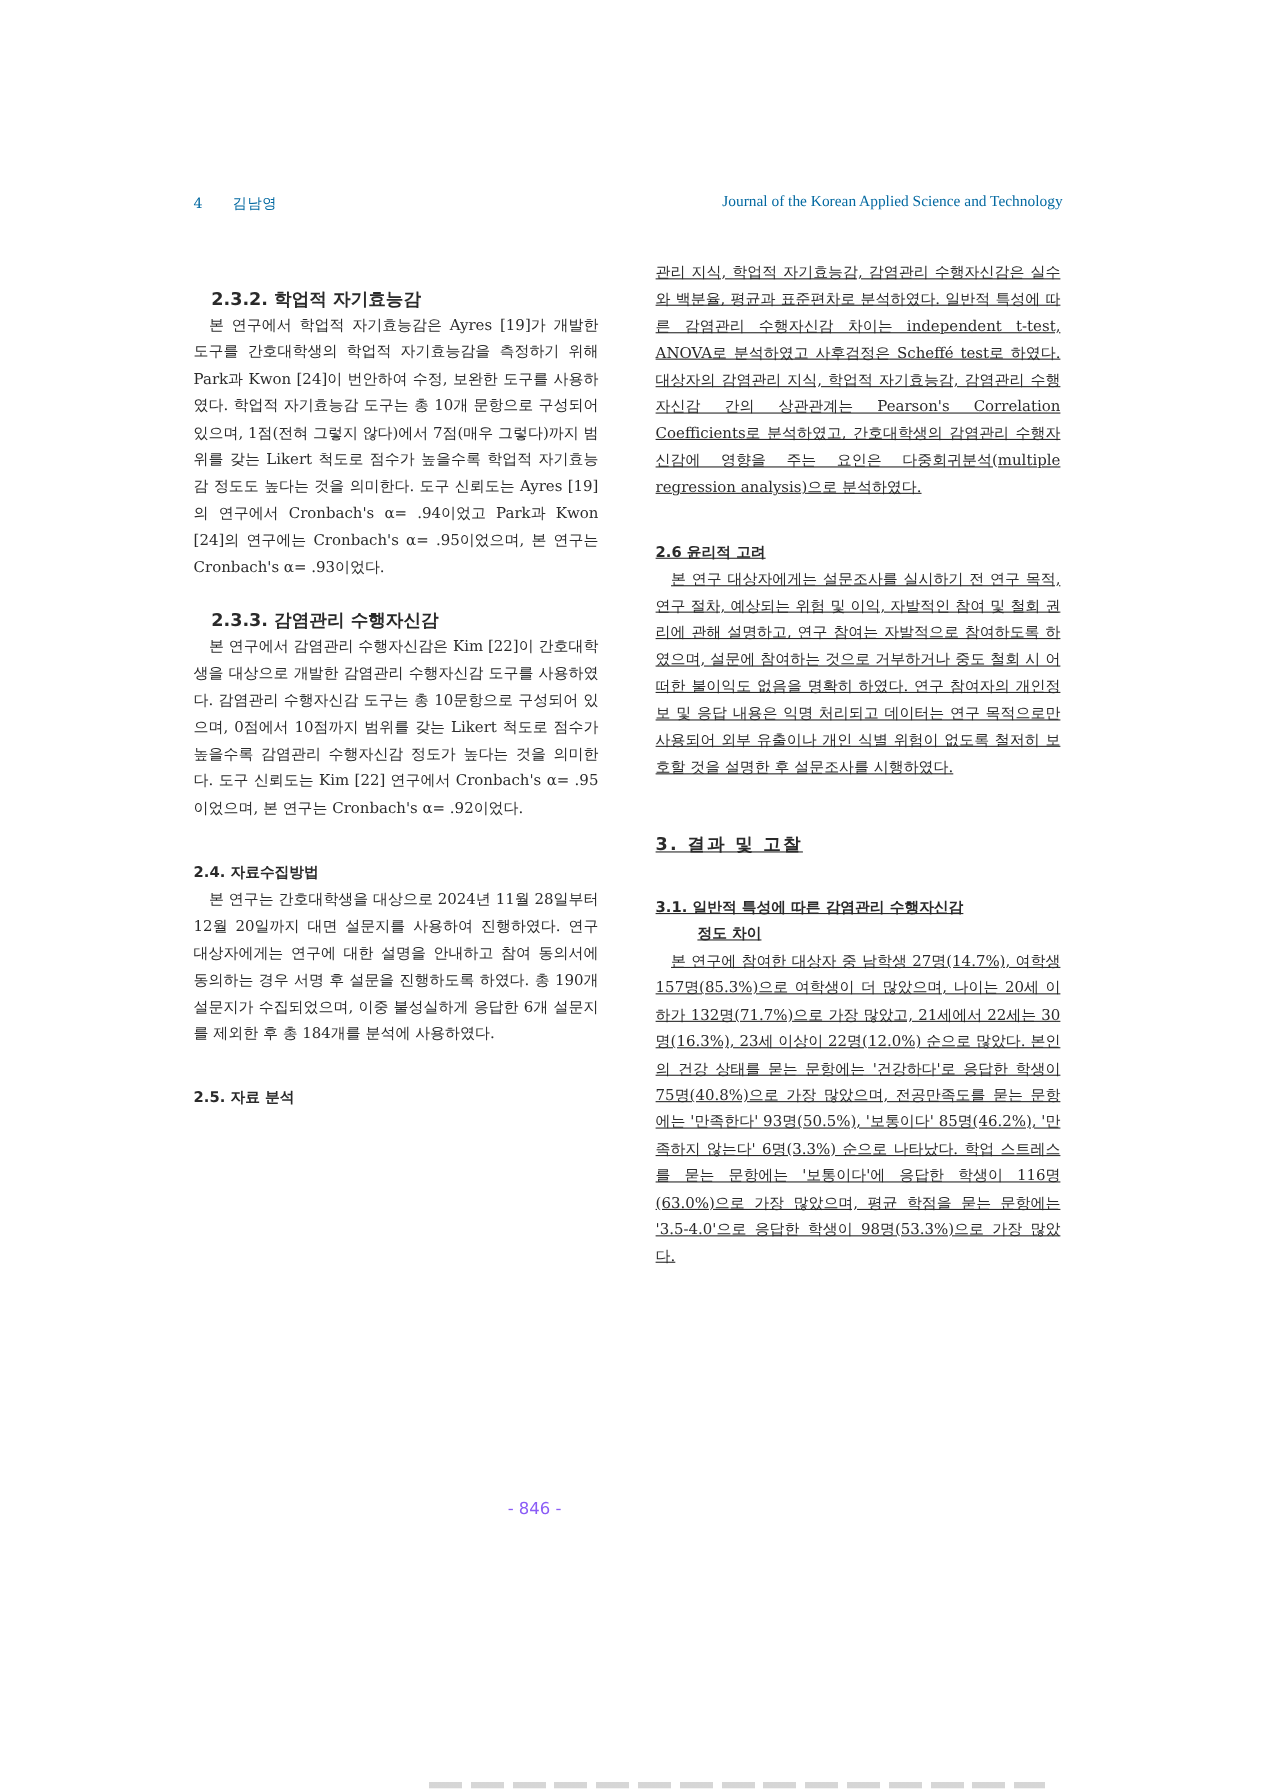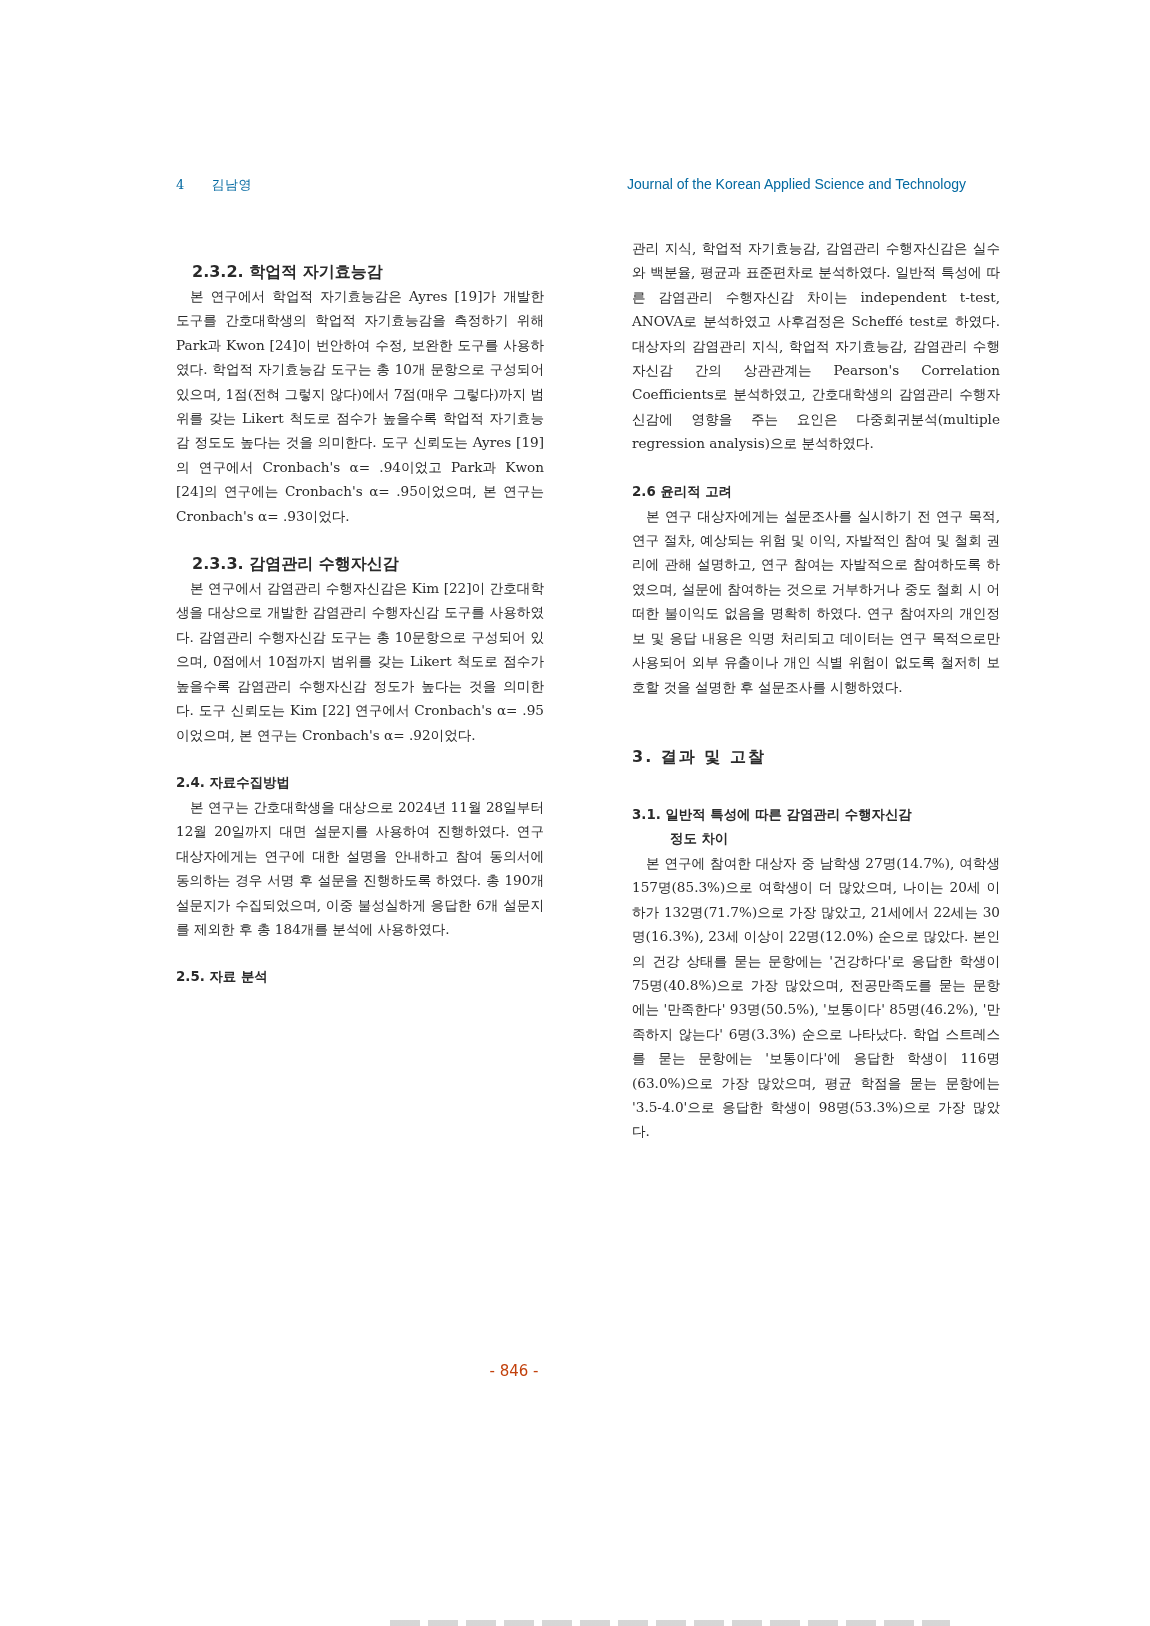--- a/index.html
+++ b/index.html
@@ -2,38 +2,38 @@
 <html><head>
   <meta charset="utf-8">
   <style>
     html, body { margin: 0; padding: 0; background: #ffffff; }
     body { width: 1150px; height: 1626px; position: relative; overflow: hidden;
       font-family: "DejaVu Serif", "Liberation Serif", serif; color: #2a2a2a; }
     .running-head { position: absolute; top: 176px; left: 176px; width: 790px; height: 22px;
       font-size: 13px; color: #0369a1; }
     .rh-left { position: absolute; left: 0; top: 0; letter-spacing: 0.5px; }
     .rh-left .pg { margin-right: 22px; }
-    .rh-right { position: absolute; right: 0; top: 0; font-family: Liberation Sans, sans-serif; font-size: 14px; }
+    .rh-right { position: absolute; right: 0; top: 0; font-family: Liberation Serif, serif; font-size: 14px; }
     .col { position: absolute; top: 236px; width: 368px; font-size: 13.6px; line-height: 24.4px;
       text-align: justify; }
     .col-left { left: 176px; }
-    .col-right { left: 632px; }
+    .col-right { left: 596px; text-decoration: underline; }
     .para { margin: 0; text-indent: 0; }
     .para.indent { text-indent: 14px; }
     .subhead { margin: 24px 0 0 0; font-family: "DejaVu Sans", sans-serif; font-weight: bold;
       font-size: 16px; line-height: 24px; }
     .subhead.indent { padding-left: 16px; }
-    .sechead { margin: 24px 0 0 0; font-family: "DejaVu Sans", sans-serif; font-weight: bold;
+    .sechead { margin: 35px 0 0 0; font-family: "DejaVu Sans", sans-serif; font-weight: bold;
       font-size: 13.4px; line-height: 24px; }
     .chapter { margin: 46px 0 0 0; font-family: "DejaVu Sans", sans-serif;
       font-weight: bold; font-size: 16px; line-height: 24px; letter-spacing: 2px; }
     .sechead.hang { padding-left: 38px; text-indent: -38px; margin-top: 34px; }
     .sechead .hang-line { display: block; padding-left: 0; }
     .folio { position: absolute; top: 1362px; left: 0; width: 972px; text-align: center;
-      font-family: "DejaVu Sans", sans-serif; font-size: 15px; color: #c2410c; padding-left: 28px; }
+      font-family: "DejaVu Sans", sans-serif; font-size: 15px; color: #8b5cf6; }
     .footer-strip { position: absolute; top: 1620px; left: 390px; width: 560px; height: 6px;
       background: repeating-linear-gradient(90deg, #bbb 0 30px, #fff 30px 38px); opacity: 0.6; }
   </style>
 </head>
 <body>
 
 <div class="running-head">
   <div class="rh-left">
     <span class="pg">4</span>
     <span>김남영</span>

